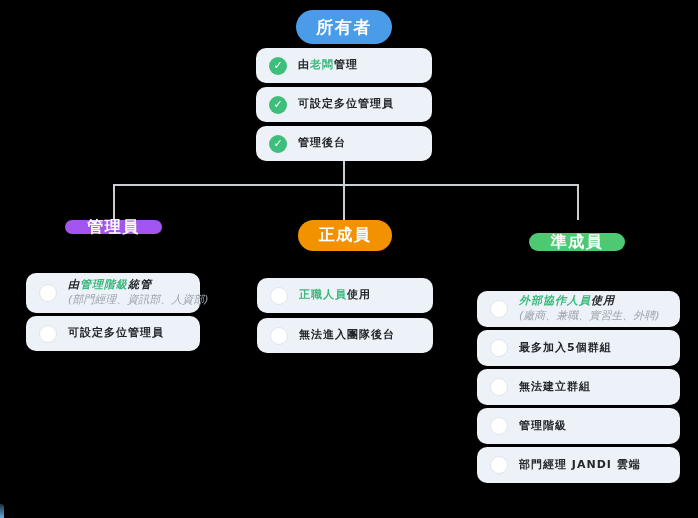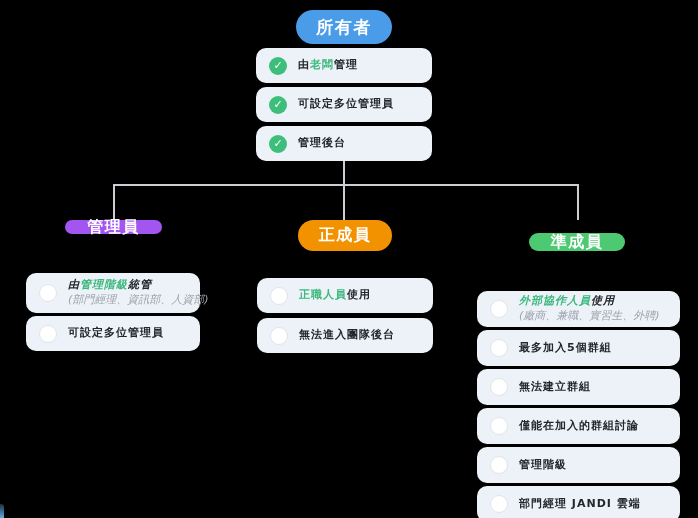--- a/index.html
+++ b/index.html
@@ -124,24 +124,20 @@
     <div class="card">
       <span class="circle-icon"></span>
       <span class="txt">最多加入5個群組</span>
     </div>
     <div class="card">
       <span class="circle-icon"></span>
       <span class="txt">無法建立群組</span>
     </div>
     <div class="card">
       <span class="circle-icon"></span>
-      <span class="txt">僅能在加入的群組討論</span>
-    </div>
-    <div class="card">
-      <span class="circle-icon"></span>
       <span class="txt">管理階級</span>
     </div>
     <div class="card">
       <span class="circle-icon"></span>
       <span class="txt">部門經理 JANDI 雲端</span>
     </div>
   </div>
 
   <div id="corner-artifact"></div>
 </div>

